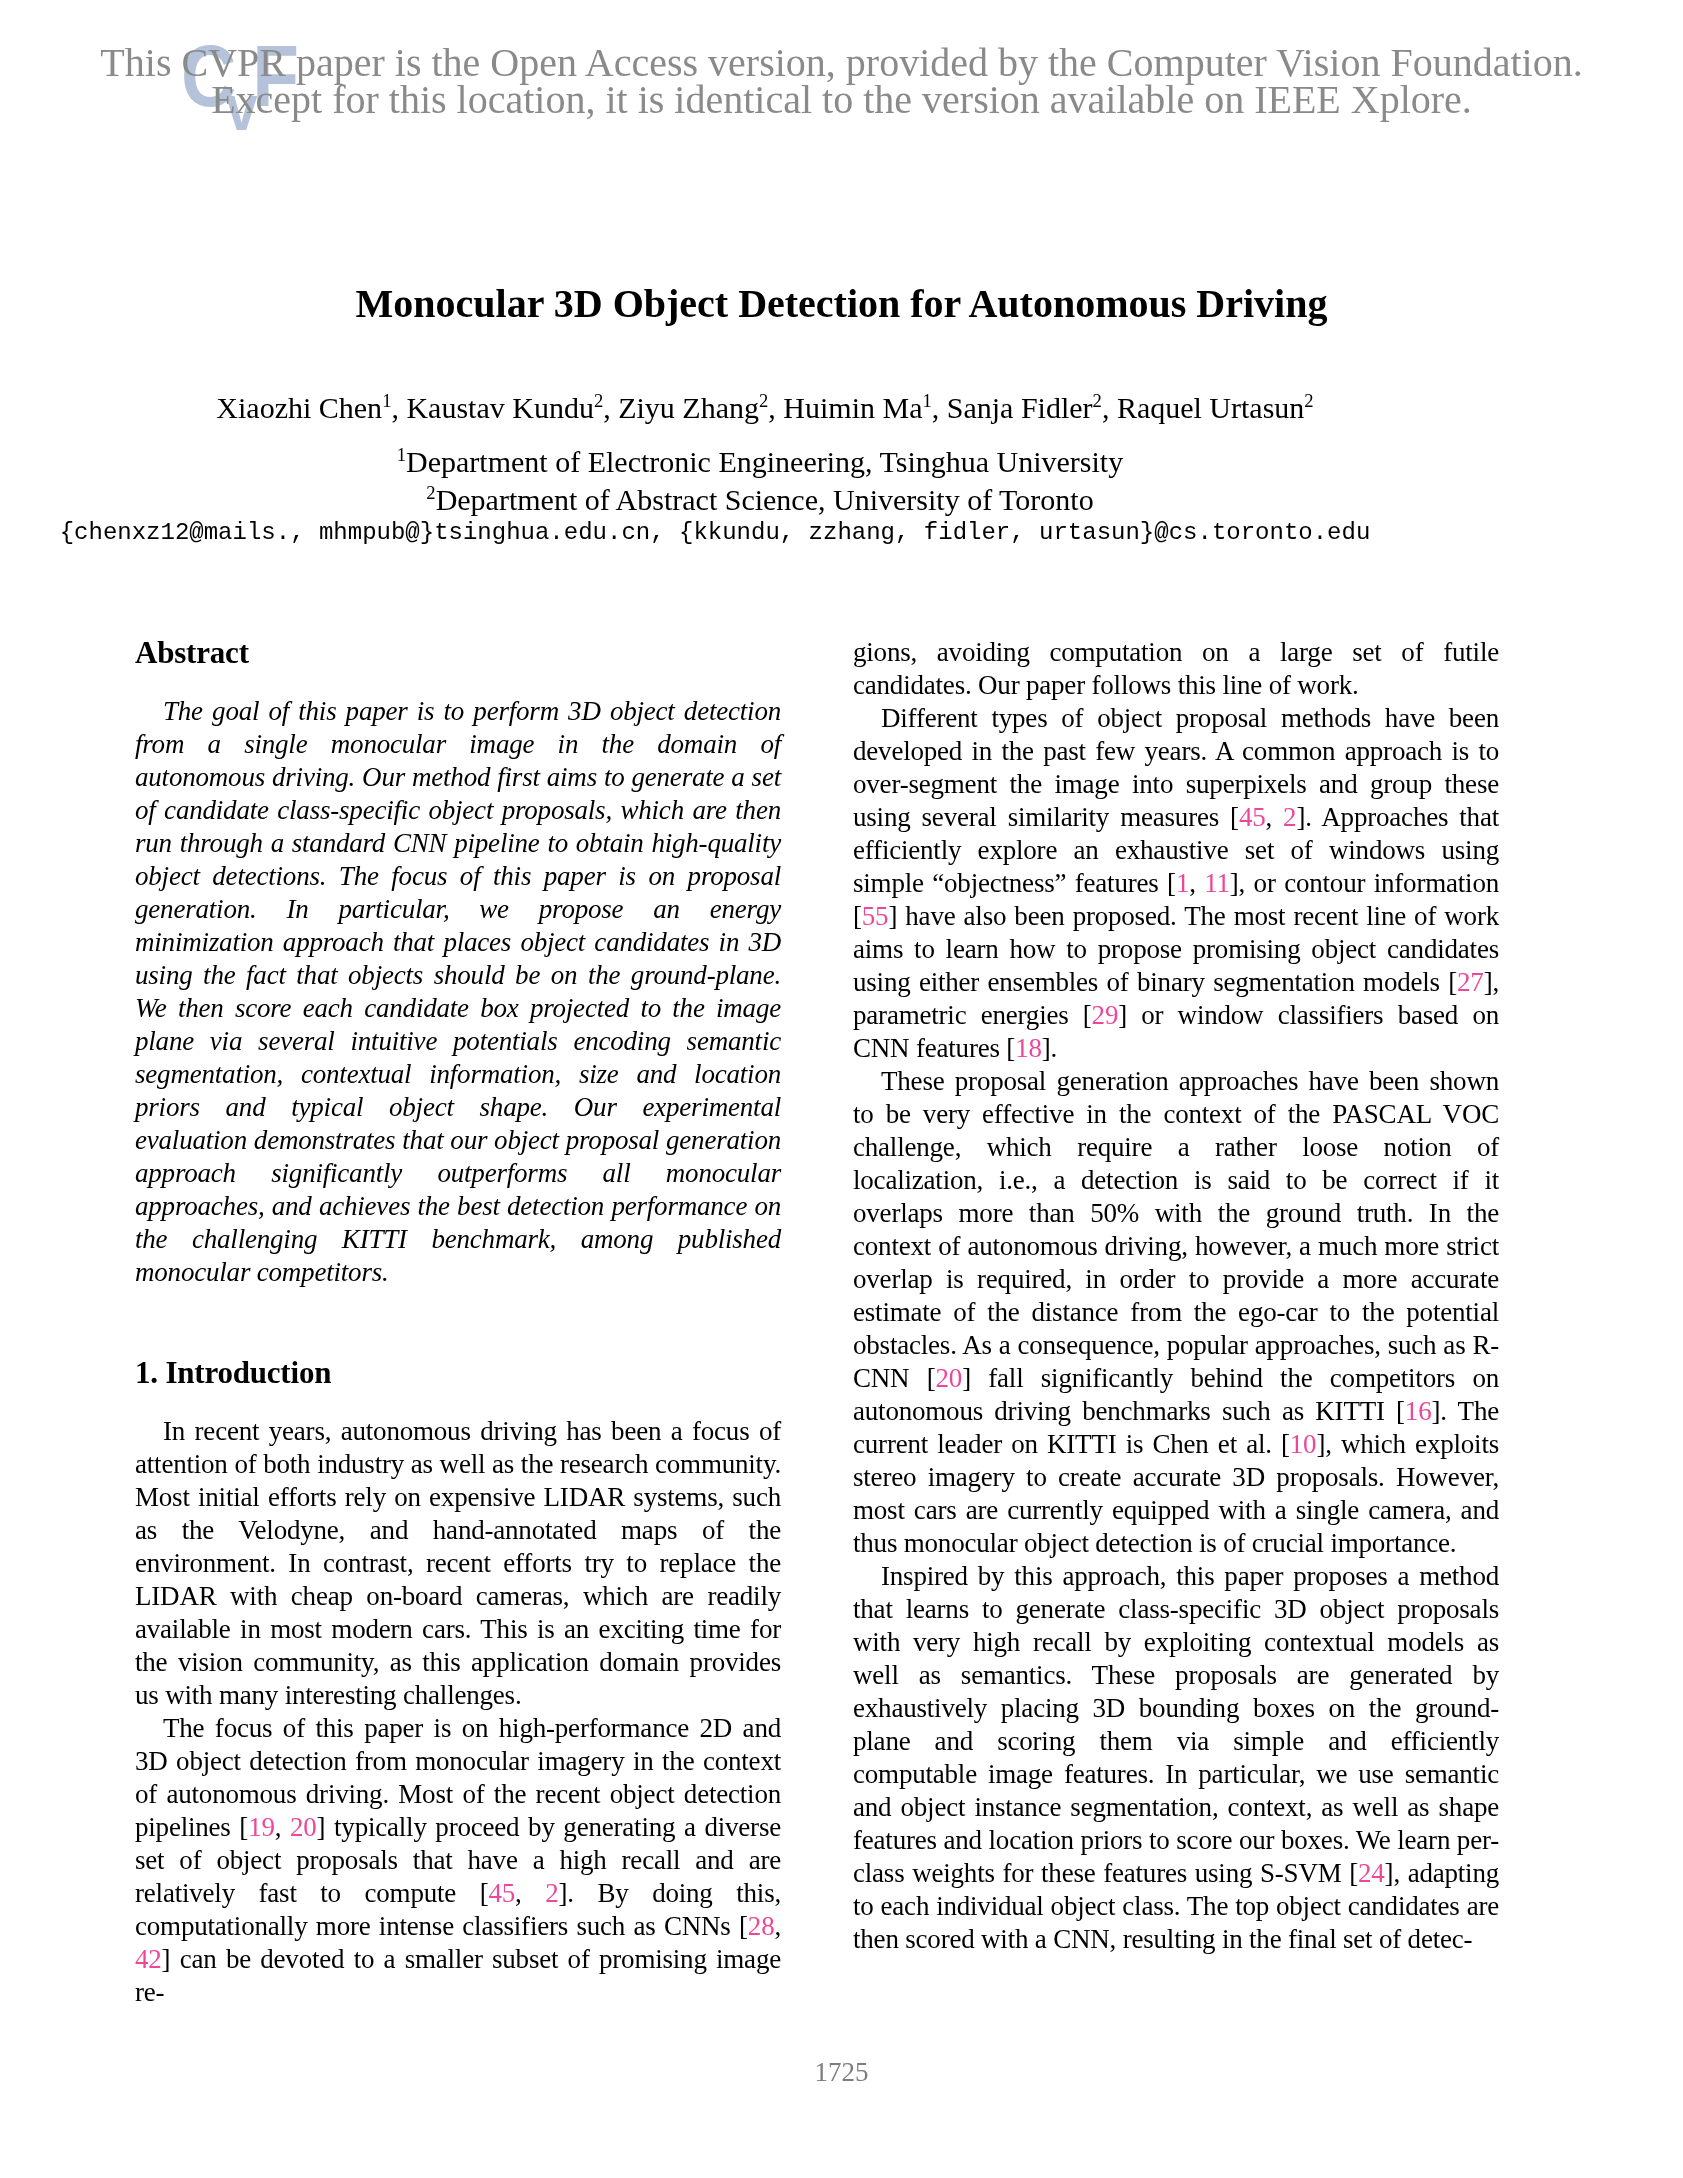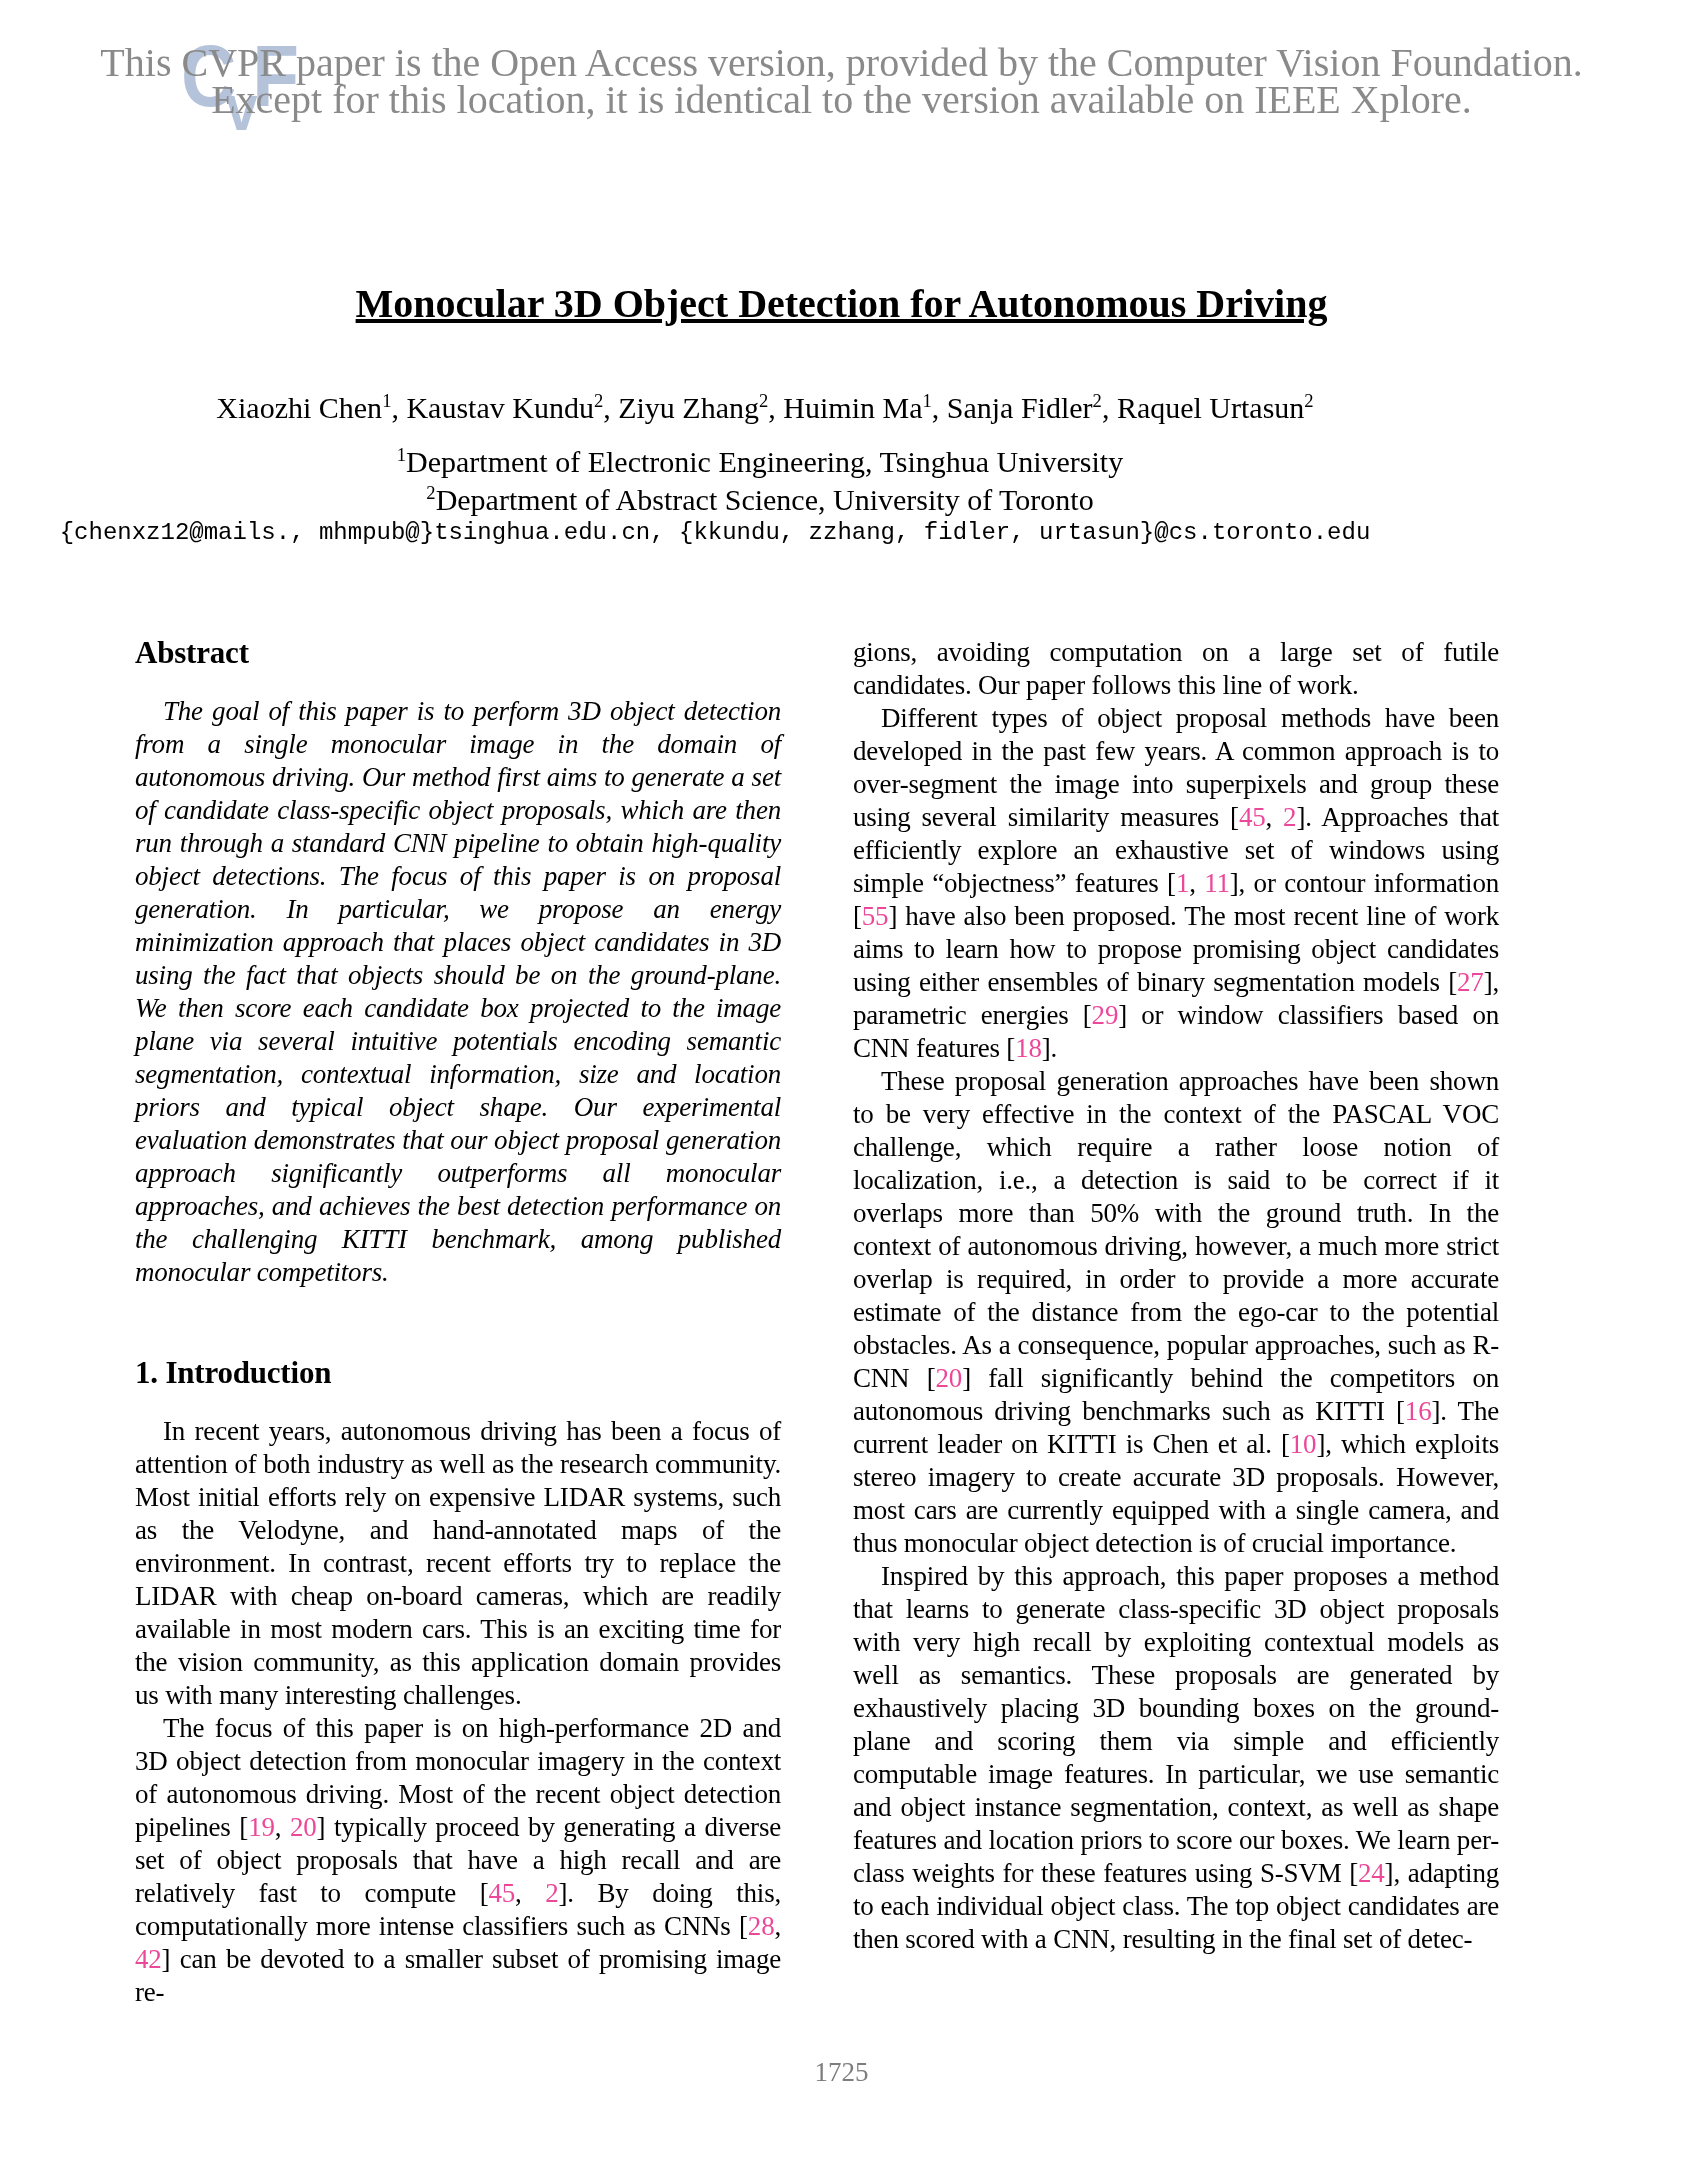--- a/index.html
+++ b/index.html
@@ -10,21 +10,21 @@
   .watermark{position:absolute;top:44px;left:0;width:1683px;text-align:center;
     font-size:40px;line-height:37px;color:#8a8a8a;}
   .cvf-logo{position:absolute;top:36px;left:181px;color:#b5c3da;font-family:"Liberation Sans",sans-serif;
     font-weight:bold;white-space:nowrap;transform:scaleX(.88);transform-origin:left top;}
   .cvf-logo .lc{display:inline-block;font-size:87px;line-height:79px;}
   .cvf-logo .lv{display:inline-block;font-size:65px;line-height:59px;transform:translateY(24px);margin-left:-12px;}
   .cvf-logo .lf{display:inline-block;font-size:87px;line-height:79px;margin-left:-6px;}
 
   
   .title{position:absolute;top:280px;left:0;width:1683px;text-align:center;
-    font-size:40px;font-weight:bold;text-decoration:underline;}
+    font-size:40px;font-weight:bold;}
   .authors{position:absolute;top:391px;left:0;width:1530px;text-align:center;font-size:30px;}
   .affiliations{position:absolute;top:443px;left:0;width:1520px;text-align:center;
     font-size:30px;line-height:38px;}
   sup{vertical-align:super;font-size:62%;line-height:0;}
   .emails{position:absolute;top:519px;left:0;width:1430px;text-align:center;
     font-family:"Liberation Mono",monospace;font-size:24px;}
 
   
   .col{position:absolute;top:624px;width:646px;text-align:justify;
     font-size:27px;line-height:33px;letter-spacing:-0.2px;}

